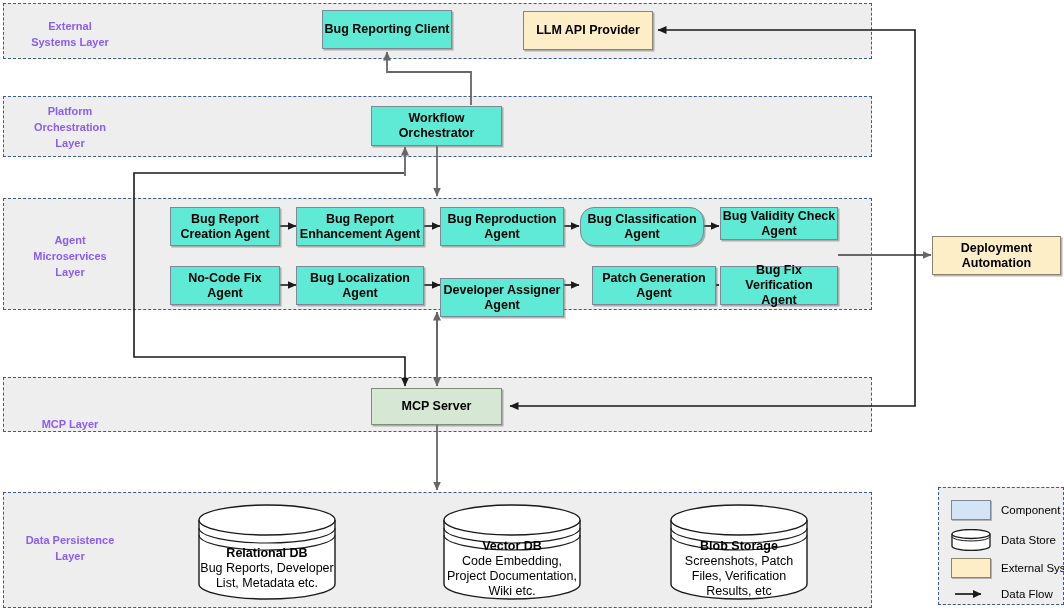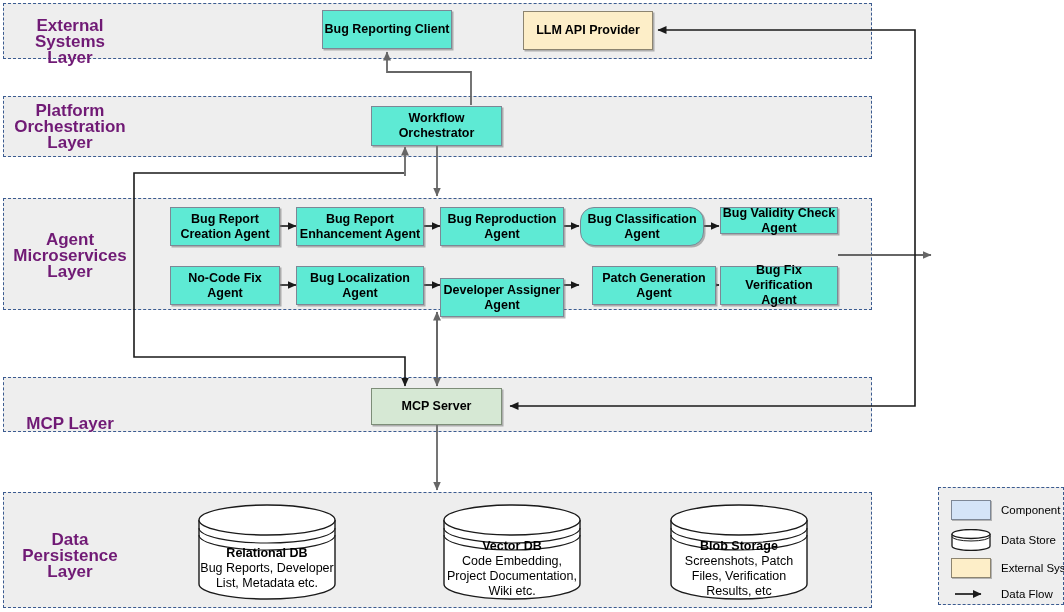--- a/index.html
+++ b/index.html
@@ -23,23 +23,23 @@
 
   
   .band{
     position:absolute;
     background:#eeeeee;
     border:1.5px dashed #3b5b90;
     box-sizing:border-box;
   }
   .band-title{
     position:absolute;
-    font-size:17px;
+    font-size:11px;
     font-weight:bold;
-    color:#701a75;
+    color:#8b5cf6;
     text-align:center;
     line-height:16px;
     white-space:pre-line;
   }
 
   
   .node{
     position:absolute;
     box-sizing:border-box;
     display:flex;
@@ -183,34 +183,36 @@
 Orchestrator</div>
 
   <div class="node component" style="left:170px; top:207px; width:110px; height:39px;">Bug Report
 Creation Agent</div>
   <div class="node component" style="left:296px; top:207px; width:128px; height:39px;">Bug Report
 Enhancement Agent</div>
   <div class="node component" style="left:440px; top:207px; width:124px; height:39px;">Bug Reproduction
 Agent</div>
   <div class="node component" style="left:580px; top:207px; width:124px; height:39px;border-radius:14px;">Bug Classification
 Agent</div>
-  <div class="node component" style="left:720px; top:207px; width:118px; height:27px;">Bug Validity Check
+  <div class="node component" style="left:720px; top:207px; width:118px; height:33px;">Bug Validity Check
 Agent</div>
 
   <div class="node component" style="left:170px; top:266px; width:110px; height:39px;">No-Code Fix
 Agent</div>
   <div class="node component" style="left:296px; top:266px; width:128px; height:39px;">Bug Localization
 Agent</div>
   <div class="node component" style="left:440px; top:266px; width:124px; height:39px;margin-top:12px;">Developer Assigner
 Agent</div>
   <div class="node component" style="left:592px; top:266px; width:124px; height:39px;">Patch Generation
 Agent</div>
   <div class="node component" style="left:720px; top:266px; width:118px; height:39px;">Bug Fix Verification
 Agent</div>
 
+  <div class="node external" style="left:932px; top:236px; width:129px; height:39px;">Deployment
+Automation</div>
 
   <div class="node mcp" style="left:371px; top:388px; width:131px; height:37px;">MCP Server</div>
 
   <div class="cyl" style="left:198px; top:504px; width:138px; height:96px;">
     <svg class="cyl-svg" width="138" height="96" viewBox="0 0 138 96" xmlns="http://www.w3.org/2000/svg">
       <path d="M1,16 L1,80 A68,15 0 0 0 137,80 L137,16" fill="#ffffff" stroke="#1a1a1a" stroke-width="1.4"></path>
       <ellipse cx="69" cy="16" rx="68" ry="15" fill="#ffffff" stroke="#1a1a1a" stroke-width="1.4"></ellipse>
       <path d="M1,24 A68,15 0 0 0 137,24" fill="none" stroke="#1a1a1a" stroke-width="1.1"></path>
       <path d="M1,31 A68,15 0 0 0 137,31" fill="none" stroke="#1a1a1a" stroke-width="1.1"></path>
     </svg>

